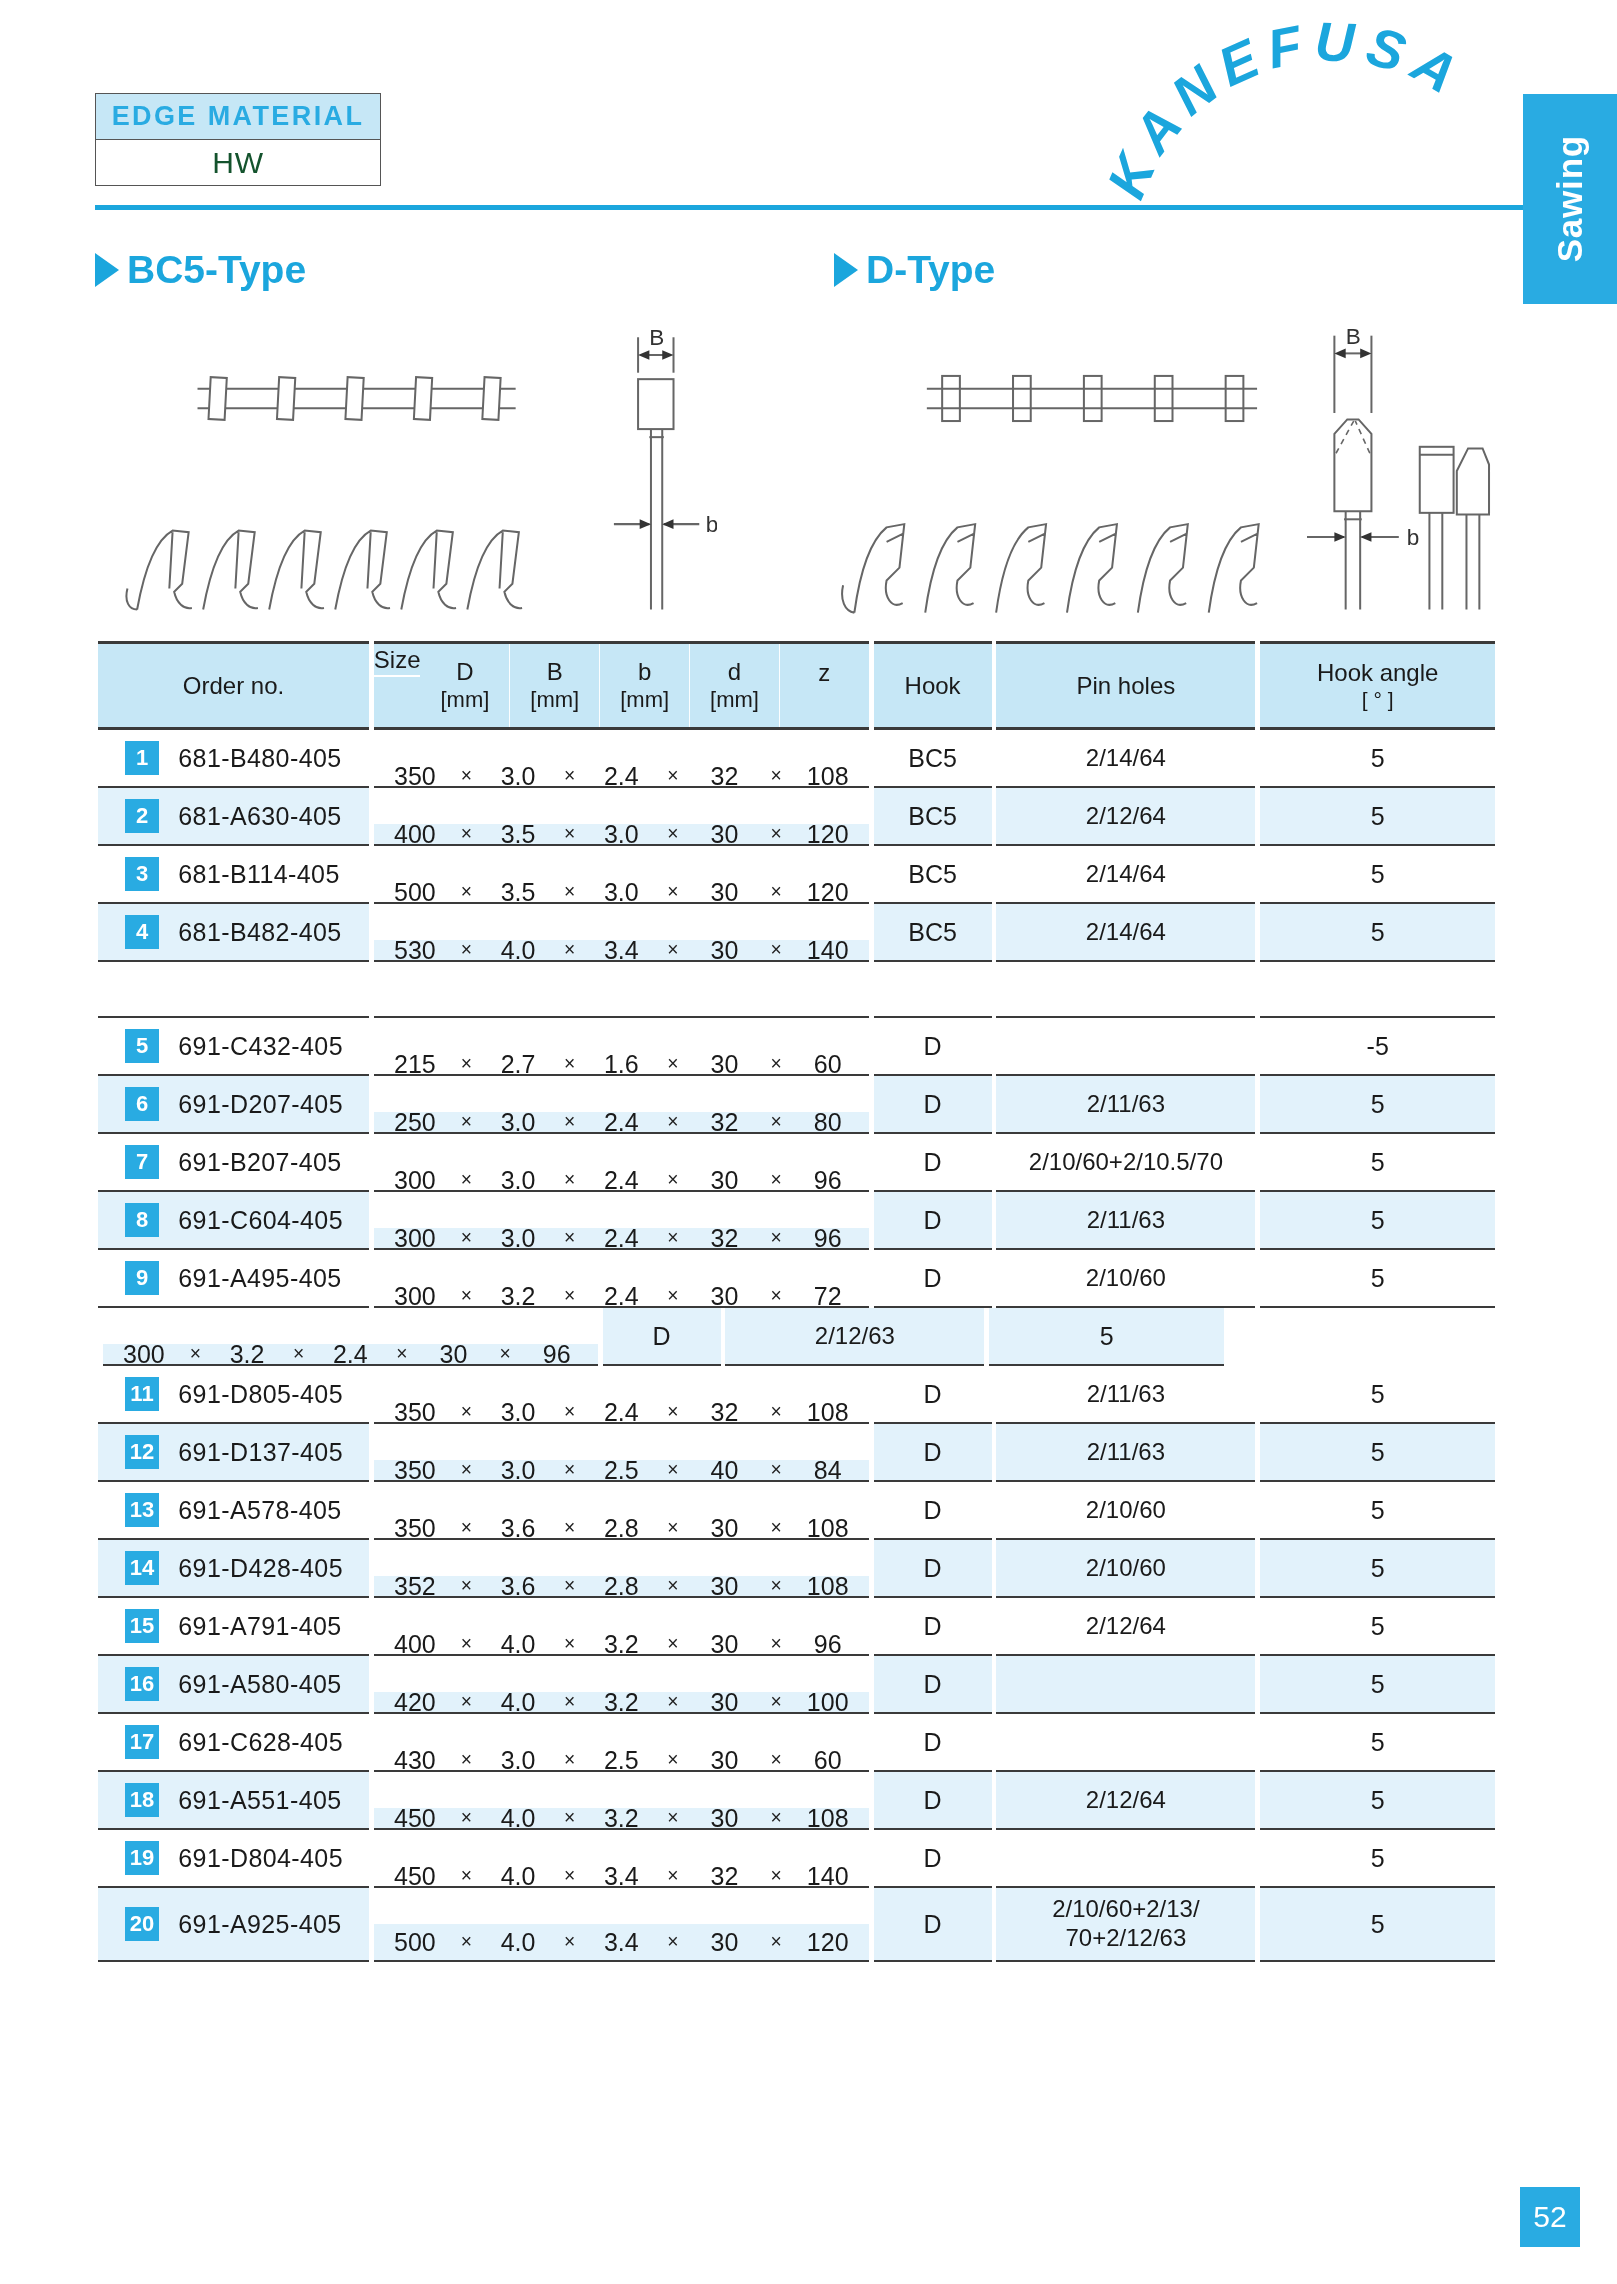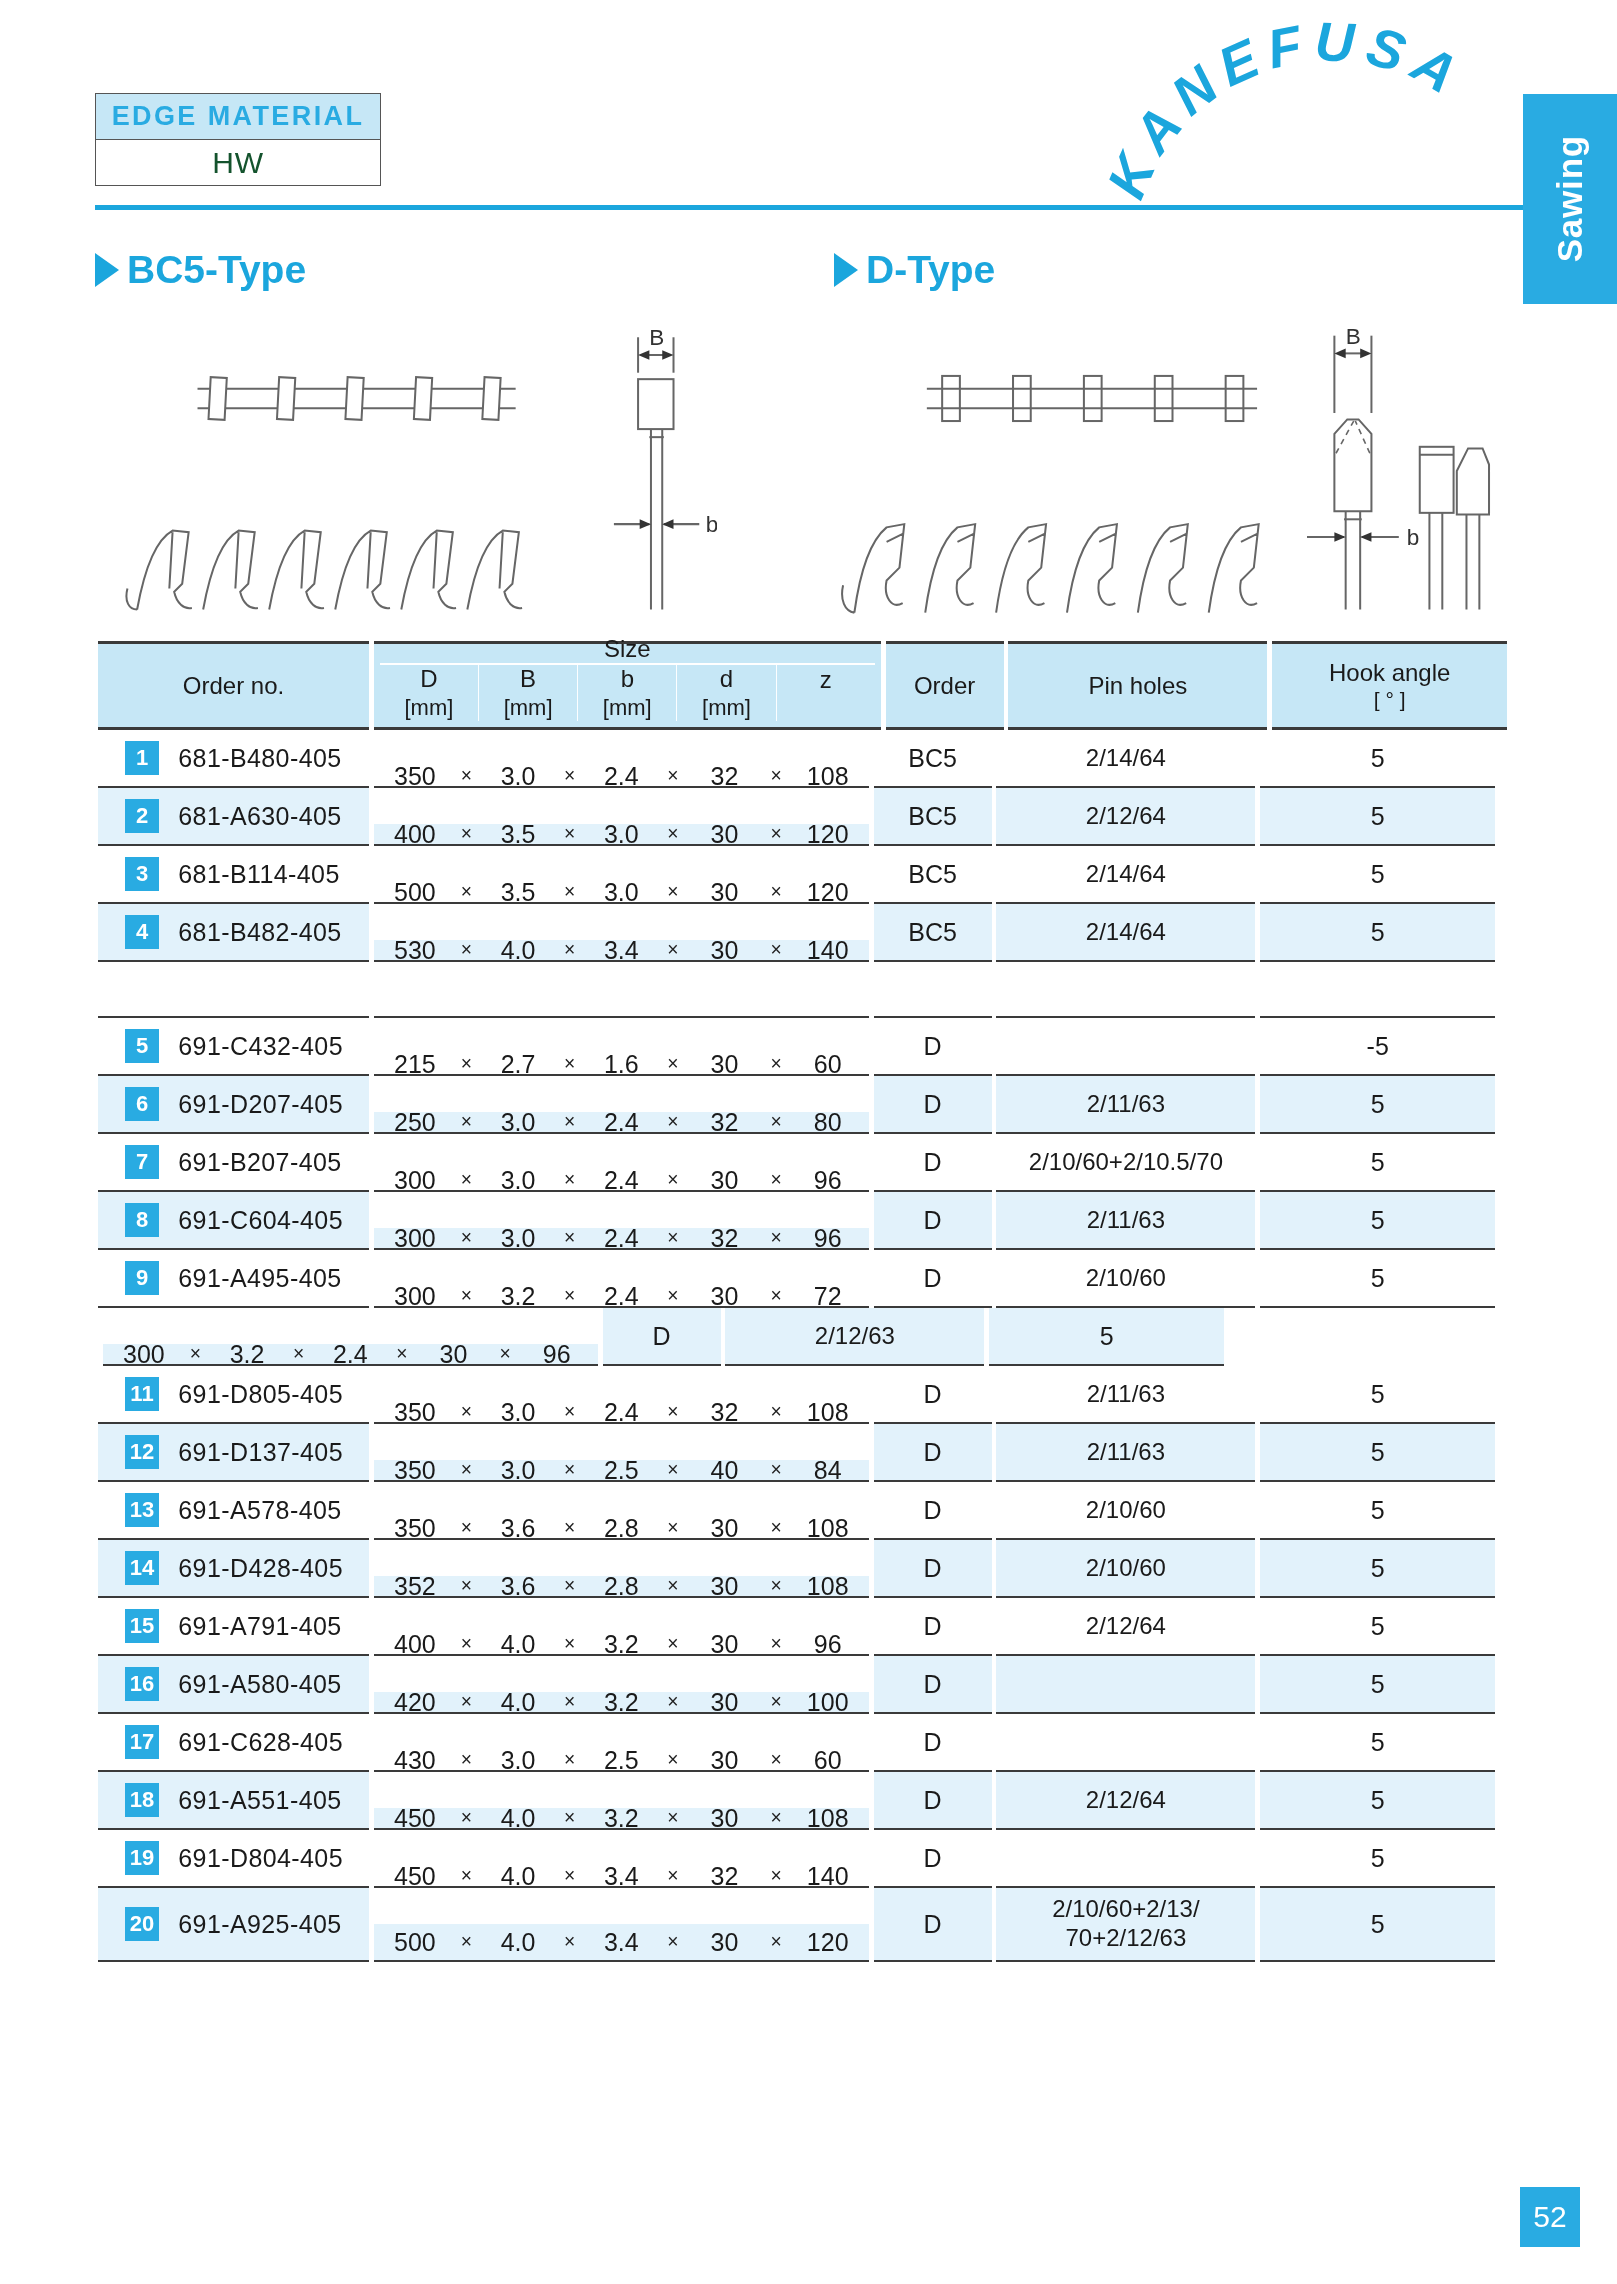--- a/index.html
+++ b/index.html
@@ -47,21 +47,21 @@
   svg .dash{stroke:var(--stroke);stroke-width:2;fill:none;stroke-dasharray:7 6;}
   svg .dim{fill:#333;font-size:28px;font-family:"Liberation Sans",sans-serif;}
   svg .ah{fill:#333;stroke:none;}
   
   .spec-table{position:absolute;left:98px;top:641px;width:1397px;}
   .thead{display:flex;align-items:stretch;height:89px;}
   .hblock{background:var(--header-bg);border-top:3.2px solid var(--line);border-bottom:3.2px solid var(--line);
     display:flex;align-items:center;justify-content:center;font-size:24px;flex-shrink:0;}
   .hgap,.vgap{width:4.8px;flex-shrink:0;background:transparent;}
   .h-order{width:271px;}
-  .h-size{width:495px;flex-direction:column;align-items:stretch;justify-content:flex-end;padding:6px;}
+  .h-size{width:495px;align-items:stretch;justify-content:flex-start;padding:0;}
   .h-size-top{height:31px;display:flex;align-items:center;justify-content:center;border-bottom:2.4px solid #fff;}
   .h-size-cols{flex:1;display:flex;}
   .h-size-col{flex:1;display:flex;flex-direction:column;align-items:center;justify-content:center;gap:1.6px;}
   .h-size-col + .h-size-col{border-left:1.6px solid rgba(255,255,255,.95);}
   .h-size-col .unit{font-size:22px;min-height:24px;}
   .h-type{width:118px;}
   .h-pin{width:259px;}
   .h-hook{width:235px;flex-direction:column;gap:1.6px;}
   .h-hook .unit{font-size:21px;}
   
@@ -239,21 +239,21 @@
           <div>d</div>
             <div class="unit">[mm]</div>
         </div>
         <div class="h-size-col">
           <div>z</div>
             <div class="unit"></div>
         </div>
       </div>
     </div>
     <div class="hgap"></div>
-    <div class="hblock h-type">Order</div>
+    <div class="hblock h-type">Hook</div>
     <div class="hgap"></div>
     <div class="hblock h-pin">Pin holes</div>
     <div class="hgap"></div>
     <div class="hblock h-hook">
       <div>Hook angle</div>
       <div class="unit">[ ° ]</div>
     </div>
   </div>
   <div>
       <div class="trow">

